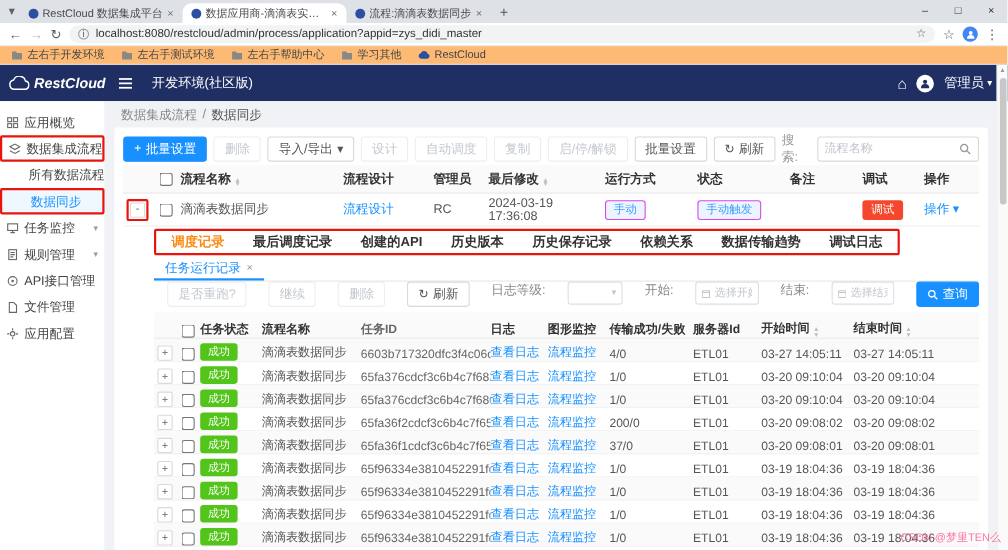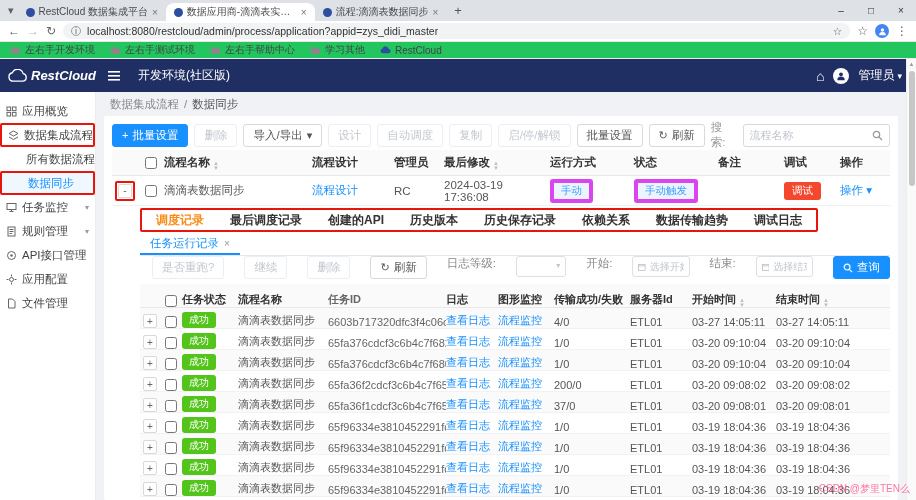--- a/index.html
+++ b/index.html
@@ -19,21 +19,21 @@
 .wincontrols{margin-left:auto;display:flex;align-self:flex-start;height:21px}
 .wc{width:30px;text-align:center;font-size:10px;line-height:21px;color:#333;cursor:pointer}
 .navbar{height:21px;background:#fff;display:flex;align-items:center;gap:7px;padding:0 8px;border-bottom:1px solid #e6e6e6}
 .navbtn{color:#5f6368;font-size:12px;cursor:pointer}
 .navbtn.dim{color:#b6b9bd}
 .addressbar{flex:1;height:16px;background:#f1f3f4;border-radius:8px;display:flex;align-items:center;gap:6px;padding:0 8px;font-size:10.5px;color:#333}
 .ab-info{color:#5f6368;font-size:9px;border:1px solid #9aa0a6;border-radius:50%;width:10px;height:10px;line-height:8px;text-align:center;flex:0 0 auto}
 .ab-url{white-space:nowrap;overflow:hidden;text-overflow:ellipsis}
 .ab-star{margin-left:auto;color:#5f6368;cursor:pointer}
 .profile{width:14px;height:14px;border-radius:50%;background:#4285f4;display:flex;align-items:center;justify-content:center;cursor:pointer;flex:0 0 auto}
-.bookmarks{height:17px;background:#22c55e;display:flex;align-items:center;gap:15px;padding:0 10px;font-size:10px;color:#444;border-bottom:1px solid #ececec}
+.bookmarks{height:17px;background:#fdba74;display:flex;align-items:center;gap:15px;padding:0 10px;font-size:10px;color:#444;border-bottom:1px solid #ececec}
 .bm{display:flex;align-items:center;gap:4px;cursor:pointer;white-space:nowrap}
 
 
 .appheader{height:33px;background:#1f2e63;display:flex;align-items:center;color:#fff}
 .logo{width:96px;display:flex;align-items:center;gap:4px;padding-left:8px;font-size:13px;font-weight:bold;font-style:italic;flex:0 0 auto}
 .hamburger{margin-left:12px;cursor:pointer;display:flex;align-items:center}
 .envtitle{margin-left:18px;font-size:12px}
 .hdr-right{margin-left:auto;display:flex;align-items:center;gap:9px;padding-right:14px;font-size:12px}
 .home-ic{font-size:14px;cursor:pointer}
 .avatar{width:16px;height:16px;border-radius:50%;background:#fff;display:flex;align-items:center;justify-content:center;cursor:pointer}
@@ -78,21 +78,21 @@
 .pc-mod{width:106px}
 .pc-run{width:84px}
 .pc-status{width:84px}
 .pc-remark{width:66px}
 .pc-debug{width:56px}
 .pc-action{width:50px}
 input[type=checkbox]{width:12px;height:12px;cursor:pointer}
 .expbtn{width:14px;height:14px;border:1px solid #d9d9d9;background:#fff;color:#666;font-size:10px;line-height:11px;text-align:center;cursor:pointer;border-radius:2px;padding:0}
 .expwrap{display:inline-flex;padding:1px}
 a.link{color:#1890ff;text-decoration:none;cursor:pointer}
-.tagblue{display:inline-block;background:#ecf5ff;border:4px solid #d946ef;color:#409eff;font-size:10.5px;padding:1px 7px;border-radius:3px}
+.tagblue{display:inline-block;background:#ecf5ff;border:1px solid #d946ef;color:#409eff;font-size:10.5px;padding:1px 7px;border-radius:3px}
 .tagred{display:inline-block;background:#f5472d;color:#fff;font-size:10.5px;padding:2px 8px;border-radius:3px;cursor:pointer}
 .sort{display:inline-flex;flex-direction:column;margin-left:3px;vertical-align:1px}
 .sort i{font-style:normal;font-size:6px;line-height:4.5px;color:#bfbfbf}
 
 
 .detail{margin-top:2px}
 .dtabs{display:flex;align-items:center;gap:26px;height:24px;padding:0 14px;width:fit-content;font-size:12px;font-weight:bold;color:#333;margin-left:28px}
 .dtab{cursor:pointer;white-space:nowrap}
 .dtab.active{color:#fa8c16}
 .subtabs{display:flex;border-bottom:1px solid #e8e8e8;margin:2px 0 0 28px;height:22px}
@@ -302,36 +302,36 @@
             <svg width="11" height="11" viewBox="0 0 11 11">
               <circle cx="5.5" cy="5.5" r="4" fill="none" stroke="#666"></circle>
               <circle cx="5.5" cy="5.5" r="1.2" fill="#666"></circle>
             </svg>
           </span>
         <span>API接口管理</span>
       </div>
       <div class="sitem">
         <span class="sicon">
             <svg width="11" height="11" viewBox="0 0 11 11">
+              <path d="M2.5 1h4L9 3.5V10h-6.5z" fill="none" stroke="#666"></path>
+            </svg>
+          </span>
+        <span>文件管理</span>
+      </div>
+      <div class="sitem">
+        <span class="sicon">
+            <svg width="11" height="11" viewBox="0 0 11 11">
               <circle cx="5.5" cy="5.5" r="2" fill="none" stroke="#666"></circle>
               <line x1="5.5" y1="0.5" x2="5.5" y2="2.5" stroke="#666"></line>
               <line x1="5.5" y1="8.5" x2="5.5" y2="10.5" stroke="#666"></line>
               <line x1="0.5" y1="5.5" x2="2.5" y2="5.5" stroke="#666"></line>
               <line x1="8.5" y1="5.5" x2="10.5" y2="5.5" stroke="#666"></line>
             </svg>
           </span>
         <span>应用配置</span>
-      </div>
-      <div class="sitem">
-        <span class="sicon">
-            <svg width="11" height="11" viewBox="0 0 11 11">
-              <path d="M2.5 1h4L9 3.5V10h-6.5z" fill="none" stroke="#666"></path>
-            </svg>
-          </span>
-        <span>文件管理</span>
       </div>
     </aside>
 
     <div class="main">
       <div class="breadcrumb">
         <span>数据集成流程</span>
         <span>/</span>
         <span class="cur">数据同步</span>
       </div>
 

